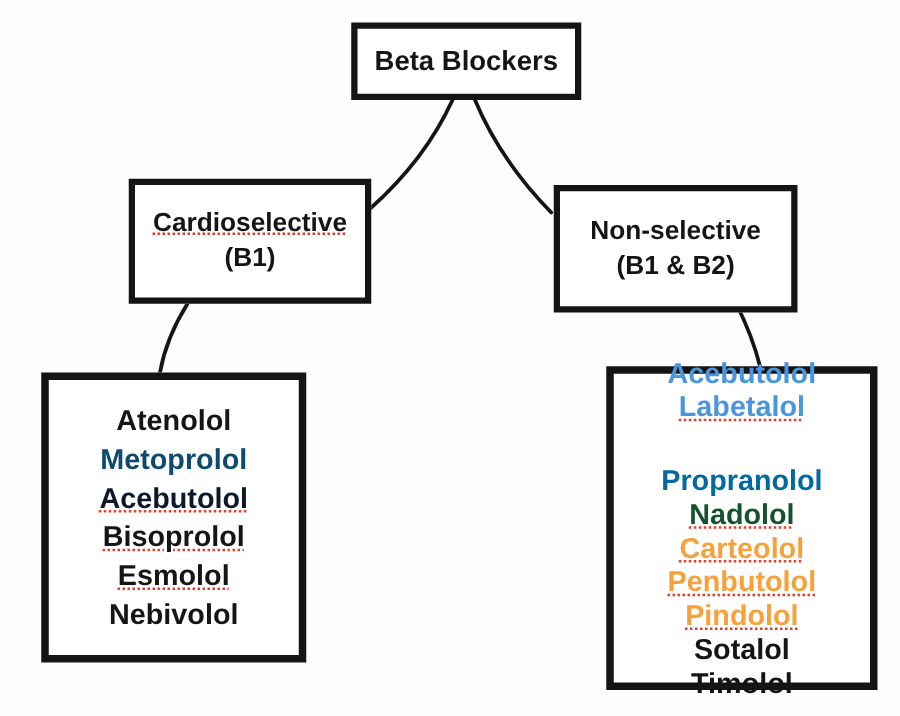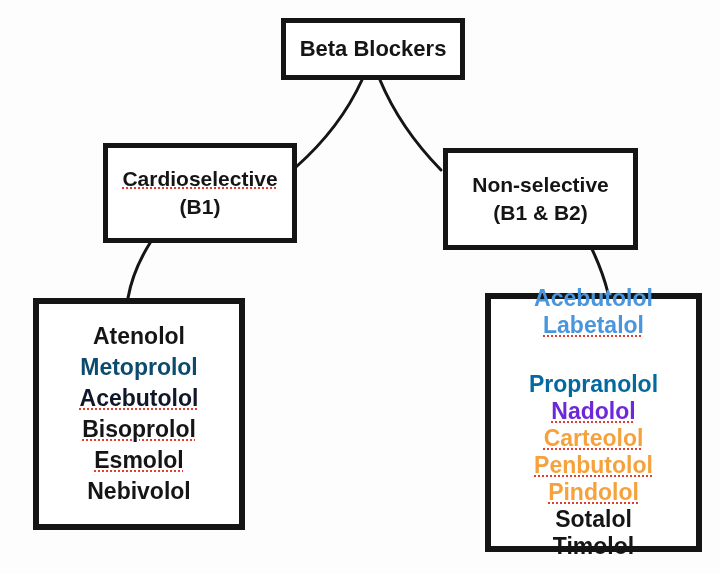--- a/index.html
+++ b/index.html
@@ -114,21 +114,21 @@
       <div class="drug misspelled" style="color: #0f172a;">Acebutolol</div>
       <div class="drug misspelled" style="color: rgb(21, 21, 21);">Bisoprolol</div>
       <div class="drug misspelled" style="color: rgb(21, 21, 21);">Esmolol</div>
       <div class="drug" style="color: rgb(21, 21, 21);">Nebivolol</div>
     </div>
 
   <div id="list-right-box" class="box list-box">
       <div class="drug" style="color: rgb(74, 150, 221);">Acebutolol</div>
       <div class="drug misspelled" style="color: rgb(74, 150, 221);">Labetalol</div>
       <div class="drug" style="color: #0369a1; margin-top: 32px;">Propranolol</div>
-      <div class="drug misspelled" style="color: #6d28d9;">Nadolol</div>
+      <div class="drug misspelled" style="color: #14532d;">Nadolol</div>
       <div class="drug misspelled" style="color: rgb(245, 162, 61);">Carteolol</div>
       <div class="drug misspelled" style="color: rgb(245, 162, 61);">Penbutolol</div>
       <div class="drug misspelled" style="color: rgb(245, 162, 61);">Pindolol</div>
       <div class="drug" style="color: rgb(21, 21, 21);">Sotalol</div>
       <div class="drug" style="color: rgb(21, 21, 21);">Timolol</div>
     </div>
 
 </div>
 
 </body></html>

